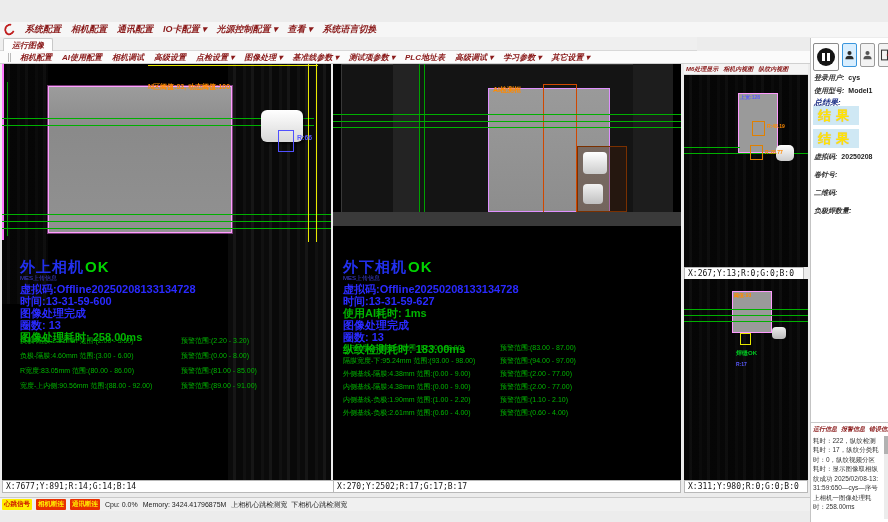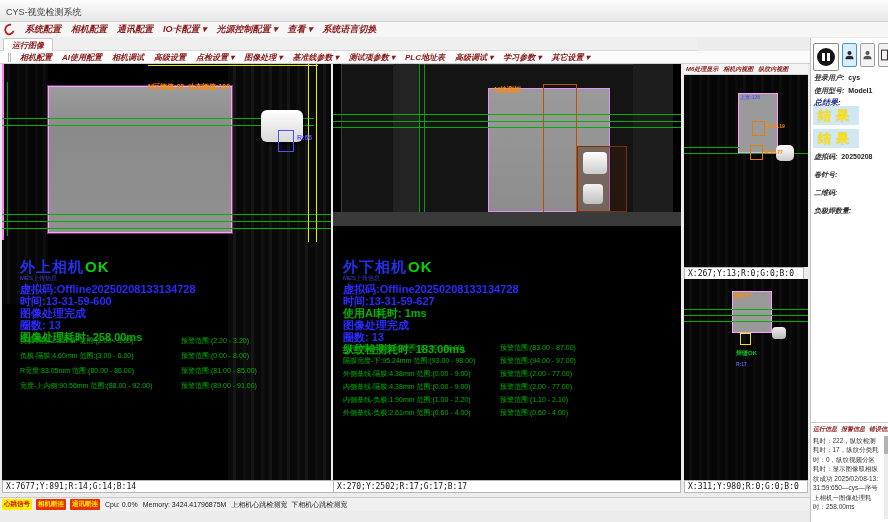--- a/index.html
+++ b/index.html
@@ -105,23 +105,20 @@
   .badge.warn  { background:#ffee00; color:#cc1100; }
   .badge.error { background:#e83000; color:#ffee00; }
   .badges, .extras { display:flex; gap:4px; }
   .stext { font-size:7px; color:#222; white-space:nowrap; }
 </style>
 </head>
 <body>
 
 <div id="app">
 
-  <div class="titlebar">
-    <span>CYS-视觉检测系统</span>
-  </div>
 
   <div class="menubar">
     <span class="logo"></span>
     <div class="menuitems">
 
     <span class="menuitem">系统配置</span>
         <span class="menuitem">相机配置</span>
         <span class="menuitem">通讯配置</span>
         <span class="menuitem">IO卡配置 ▾</span>
         <span class="menuitem">光源控制配置 ▾</span>

